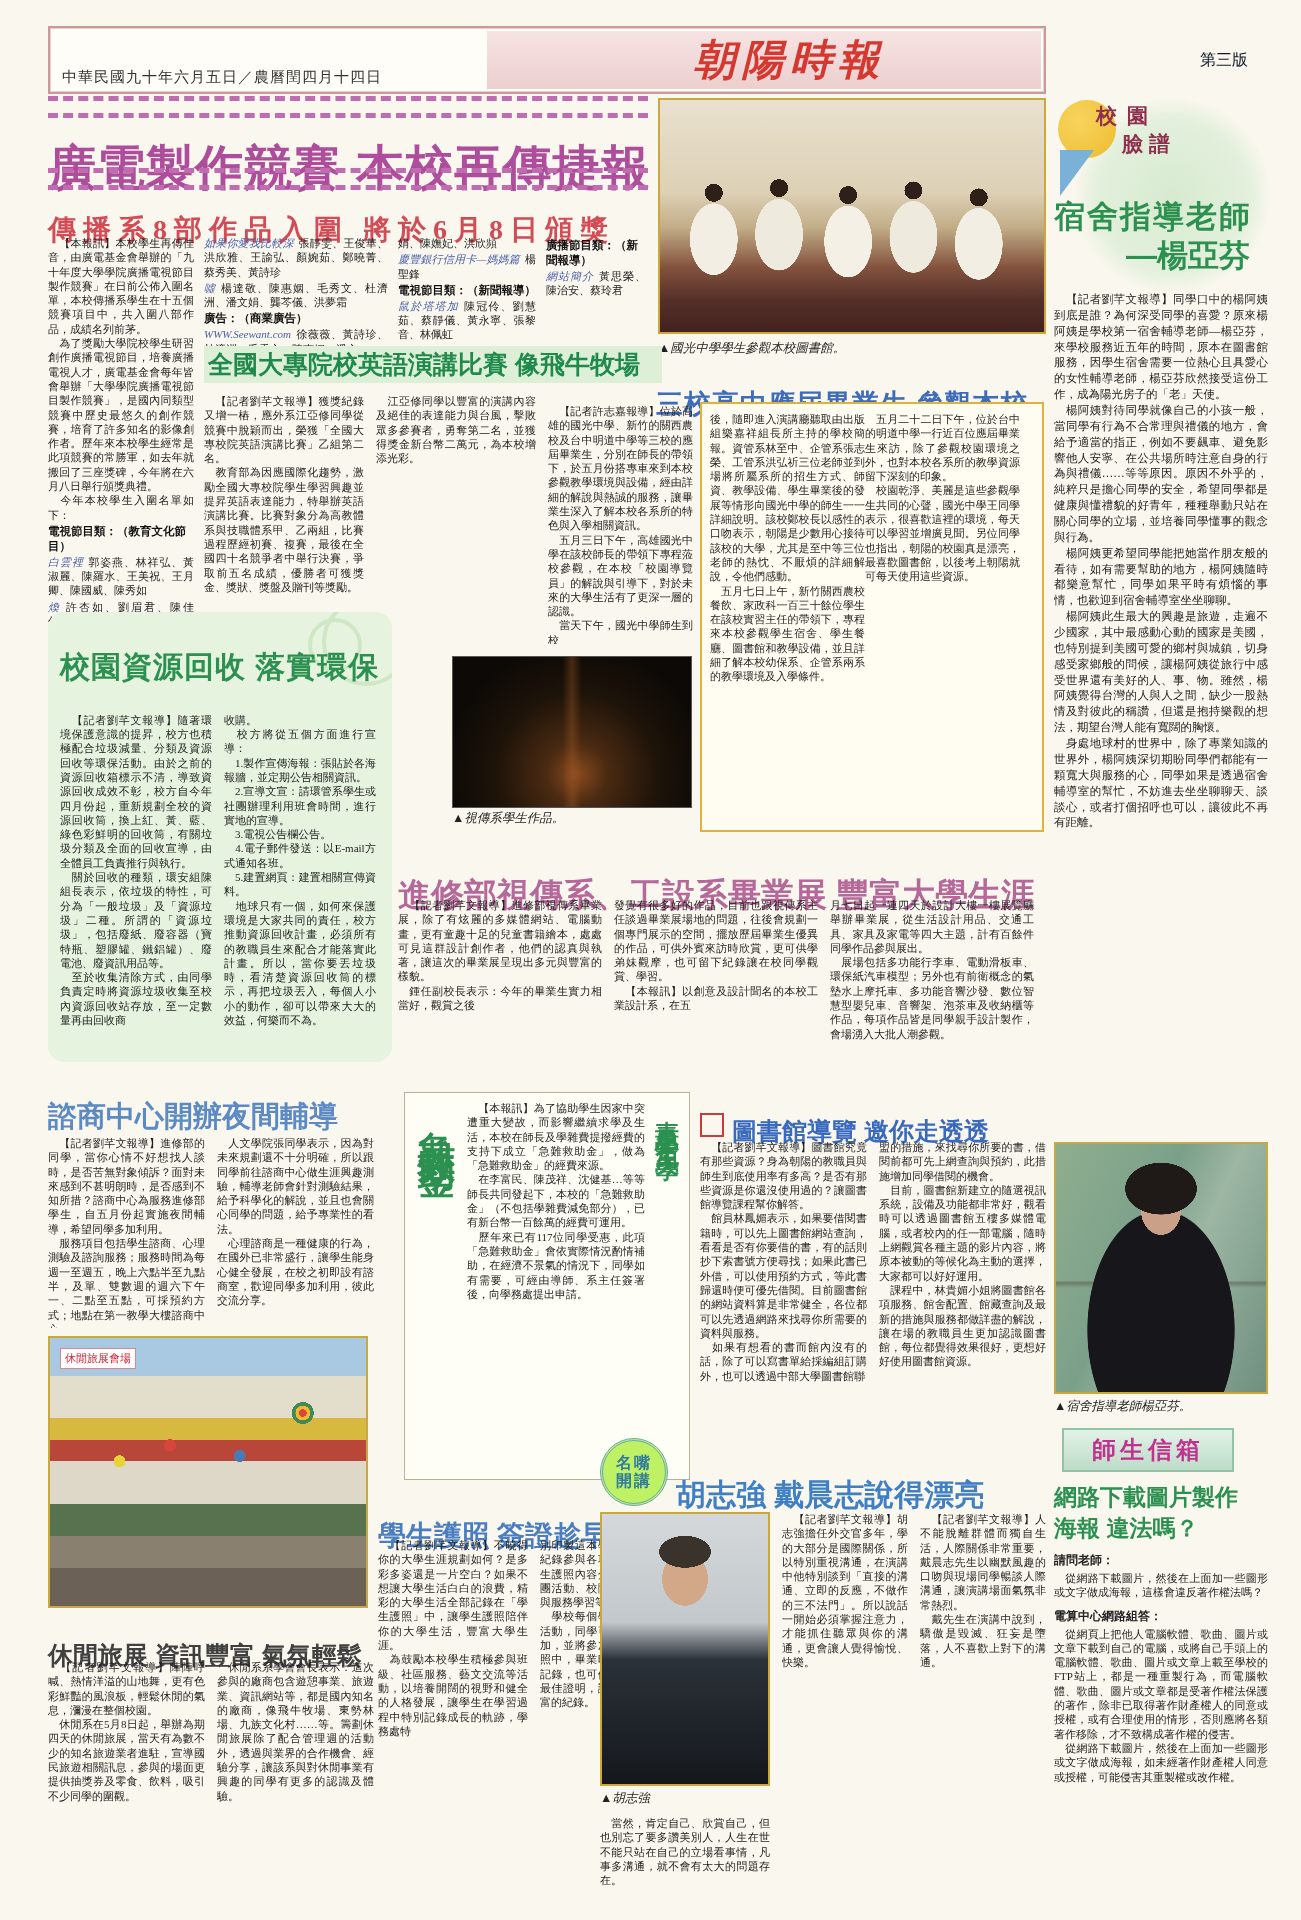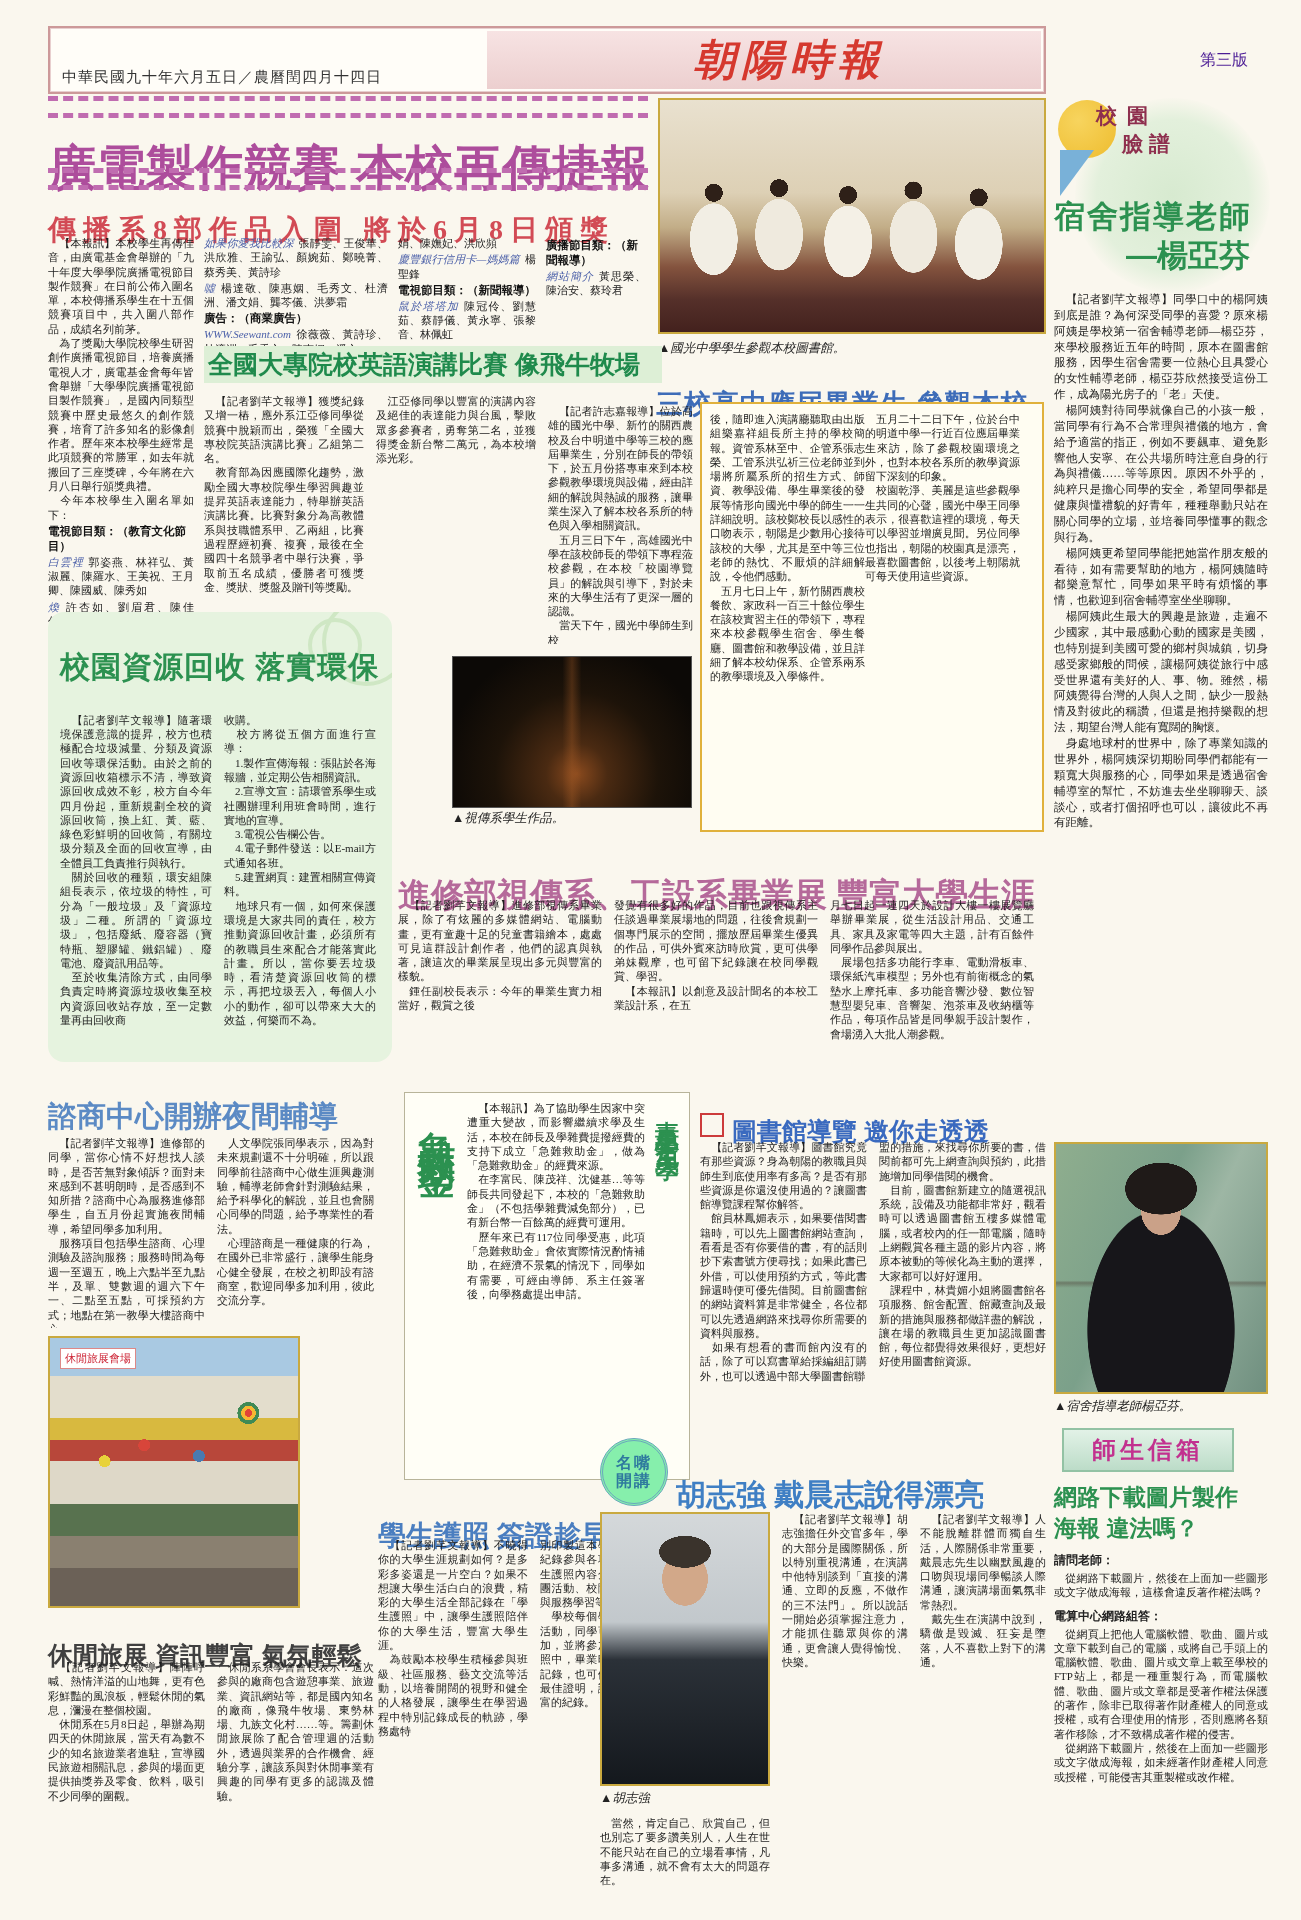--- a/index.html
+++ b/index.html
@@ -8,21 +8,21 @@
         font-family:"Liberation Serif",serif;color:#222;}
   
   .masthead{position:absolute;left:48px;top:26px;width:994px;height:64px;background:#fffdf8;
             border:2px solid #c99; box-shadow:0 0 0 1px #e8cfcf inset;}
   .mast-band{position:absolute;left:44%;top:3px;right:3px;bottom:3px;
              background:linear-gradient(180deg,#f7e3e3,#eccfcf);}
   .mast-title{position:absolute;left:44%;width:56%;top:4px;text-align:center;
               font-size:42px;font-weight:bold;font-style:italic;color:#d5382e;
               letter-spacing:6px;font-family:"Liberation Serif",serif;padding-left:24px;}
   .mast-date{position:absolute;left:12px;bottom:5px;font-size:15px;color:#333;letter-spacing:1px;}
-  .pagenum{position:absolute;left:1200px;top:50px;font-size:16px;color:#4c1d95;}
+  .pagenum{position:absolute;left:1200px;top:50px;font-size:16px;color:#0f172a;}
   
   .abs{position:absolute;}
   .col{white-space:pre-line;text-align:justify;font-size:11px;line-height:1.3;color:#1d1d1d;
        overflow:hidden;font-family:"Liberation Serif",serif;}
   .cap{font-size:12.5px;font-style:italic;color:#222;}
   .cat{font-weight:bold;color:#111;margin:2px 0 1px;font-size:11.5px;line-height:1.3;}
   .work{margin:0 0 2px;font-size:11px;line-height:1.3;text-align:justify;}
   .prog{color:#4a5fa8;font-style:italic;margin-right:5px;}
   .photo{border:2px solid #c9a93f;box-sizing:border-box;}
   
@@ -58,21 +58,21 @@
         color:#4a7ec0;font-family:Liberation Serif, serif;white-space:nowrap;}
   
   .reliefbox{position:absolute;left:404px;top:1092px;width:286px;height:388px;border:1.5px solid #b8b49a;
         background:#fffef6;box-sizing:border-box;padding:8px 6px;display:flex;gap:6px;}
   .vhead{writing-mode:vertical-rl;text-orientation:upright;color:#2c9150;font-weight:bold;
         font-family:"Liberation Sans",sans-serif;}
   .vhead1{font-size:37px;letter-spacing:8px;}
   .vhead2{font-size:24px;letter-spacing:6px;}
   
   .lect-badge{position:absolute;left:600px;top:1438px;width:62px;height:62px;border:3px double #6aa7bd;
-        border-radius:50%;background:#86efac;display:flex;align-items:center;justify-content:center;
+        border-radius:50%;background:#bef264;display:flex;align-items:center;justify-content:center;
         flex-direction:column;font-family:"Liberation Sans",sans-serif;}
   .lect-badge em{font-style:normal;font-size:16px;font-weight:bold;color:#2f7a9e;line-height:1.15;letter-spacing:2px;}
   .hl-lect{position:absolute;left:676px;top:1450px;width:370px;font-size:30px;font-weight:bold;
         color:#3f7fc4;font-family:"Liberation Sans",sans-serif;white-space:nowrap;}
   
   .cf-blob{position:absolute;left:1075px;top:98px;width:195px;height:195px;border-radius:50%;
         background:radial-gradient(circle,#d7ead0 0%,#e3f0dc 55%,rgba(227,240,220,0) 72%);}
   .cf-circle{position:absolute;left:1058px;top:100px;width:58px;height:58px;border-radius:50%;
         background:radial-gradient(circle at 35% 35%,#f7d45e,#eebc2e);}
   .cf-tri{position:absolute;left:1060px;top:150px;width:0;height:0;
@@ -224,21 +224,21 @@
   </div>
 
   <h2 class="hl-counsel">諮商中心開辦夜間輔導</h2>
   <div class="abs flexrow" style="left:48px;top:1136px;width:326px;height:192px">
     <div class="col" style="width:157px;height:192px">　【記者劉芊文報導】進修部的同學，當你心情不好想找人談時，是否苦無對象傾訴？面對未來感到不甚明朗時，是否感到不知所措？諮商中心為服務進修部學生，自五月份起實施夜間輔導，希望同學多加利用。
 　服務項目包括學生諮商、心理測驗及諮詢服務；服務時間為每週一至週五，晚上六點半至九點半，及單、雙數週的週六下午一、二點至五點，可採預約方式；地點在第一教學大樓諮商中心。</div>
     <div class="col" style="width:157px;height:192px">　人文學院張同學表示，因為對未來規劃還不十分明確，所以跟同學前往諮商中心做生涯興趣測驗，輔導老師會針對測驗結果，給予科學化的解說，並且也會關心同學的問題，給予專業性的看法。
 　心理諮商是一種健康的行為，在國外已非常盛行，讓學生能身心健全發展，在校之初即設有諮商室，歡迎同學多加利用，彼此交流分享。</div>
   </div>
 
-  <div class="abs photo photo-leisure" style="left:48px;top:1336px;width:252px;height:272px">
+  <div class="abs photo photo-leisure" style="left:48px;top:1336px;width:320px;height:272px">
     <span class="pl-label">休閒旅展會場</span>
   </div>
 
   <h2 class="hl-leisure">休閒旅展 資訊豐富 氣氛輕鬆</h2>
   <div class="abs flexrow" style="left:48px;top:1660px;width:326px;height:248px">
     <div class="col" style="width:157px;height:248px">　【記者劉芊文報導】陣陣呼喊、熱情洋溢的山地舞，更有色彩鮮豔的風浪板，輕鬆休閒的氣息，瀰漫在整個校園。
 　休閒系在5月8日起，舉辦為期四天的休閒旅展，當天有為數不少的知名旅遊業者進駐，宣導國民旅遊相關訊息，參與的場面更提供抽獎券及零食、飲料，吸引不少同學的圍觀。</div>
     <div class="col" style="width:157px;height:248px">　休閒系系學會會長表示：這次參與的廠商包含遊憩事業、旅遊業、資訊網站等，都是國內知名的廠商，像飛牛牧場、東勢林場、九族文化村……等。籌劃休閒旅展除了配合管理週的活動外，透過與業界的合作機會、經驗分享，讓該系與對休閒事業有興趣的同學有更多的認識及體驗。</div>
   </div>
 

